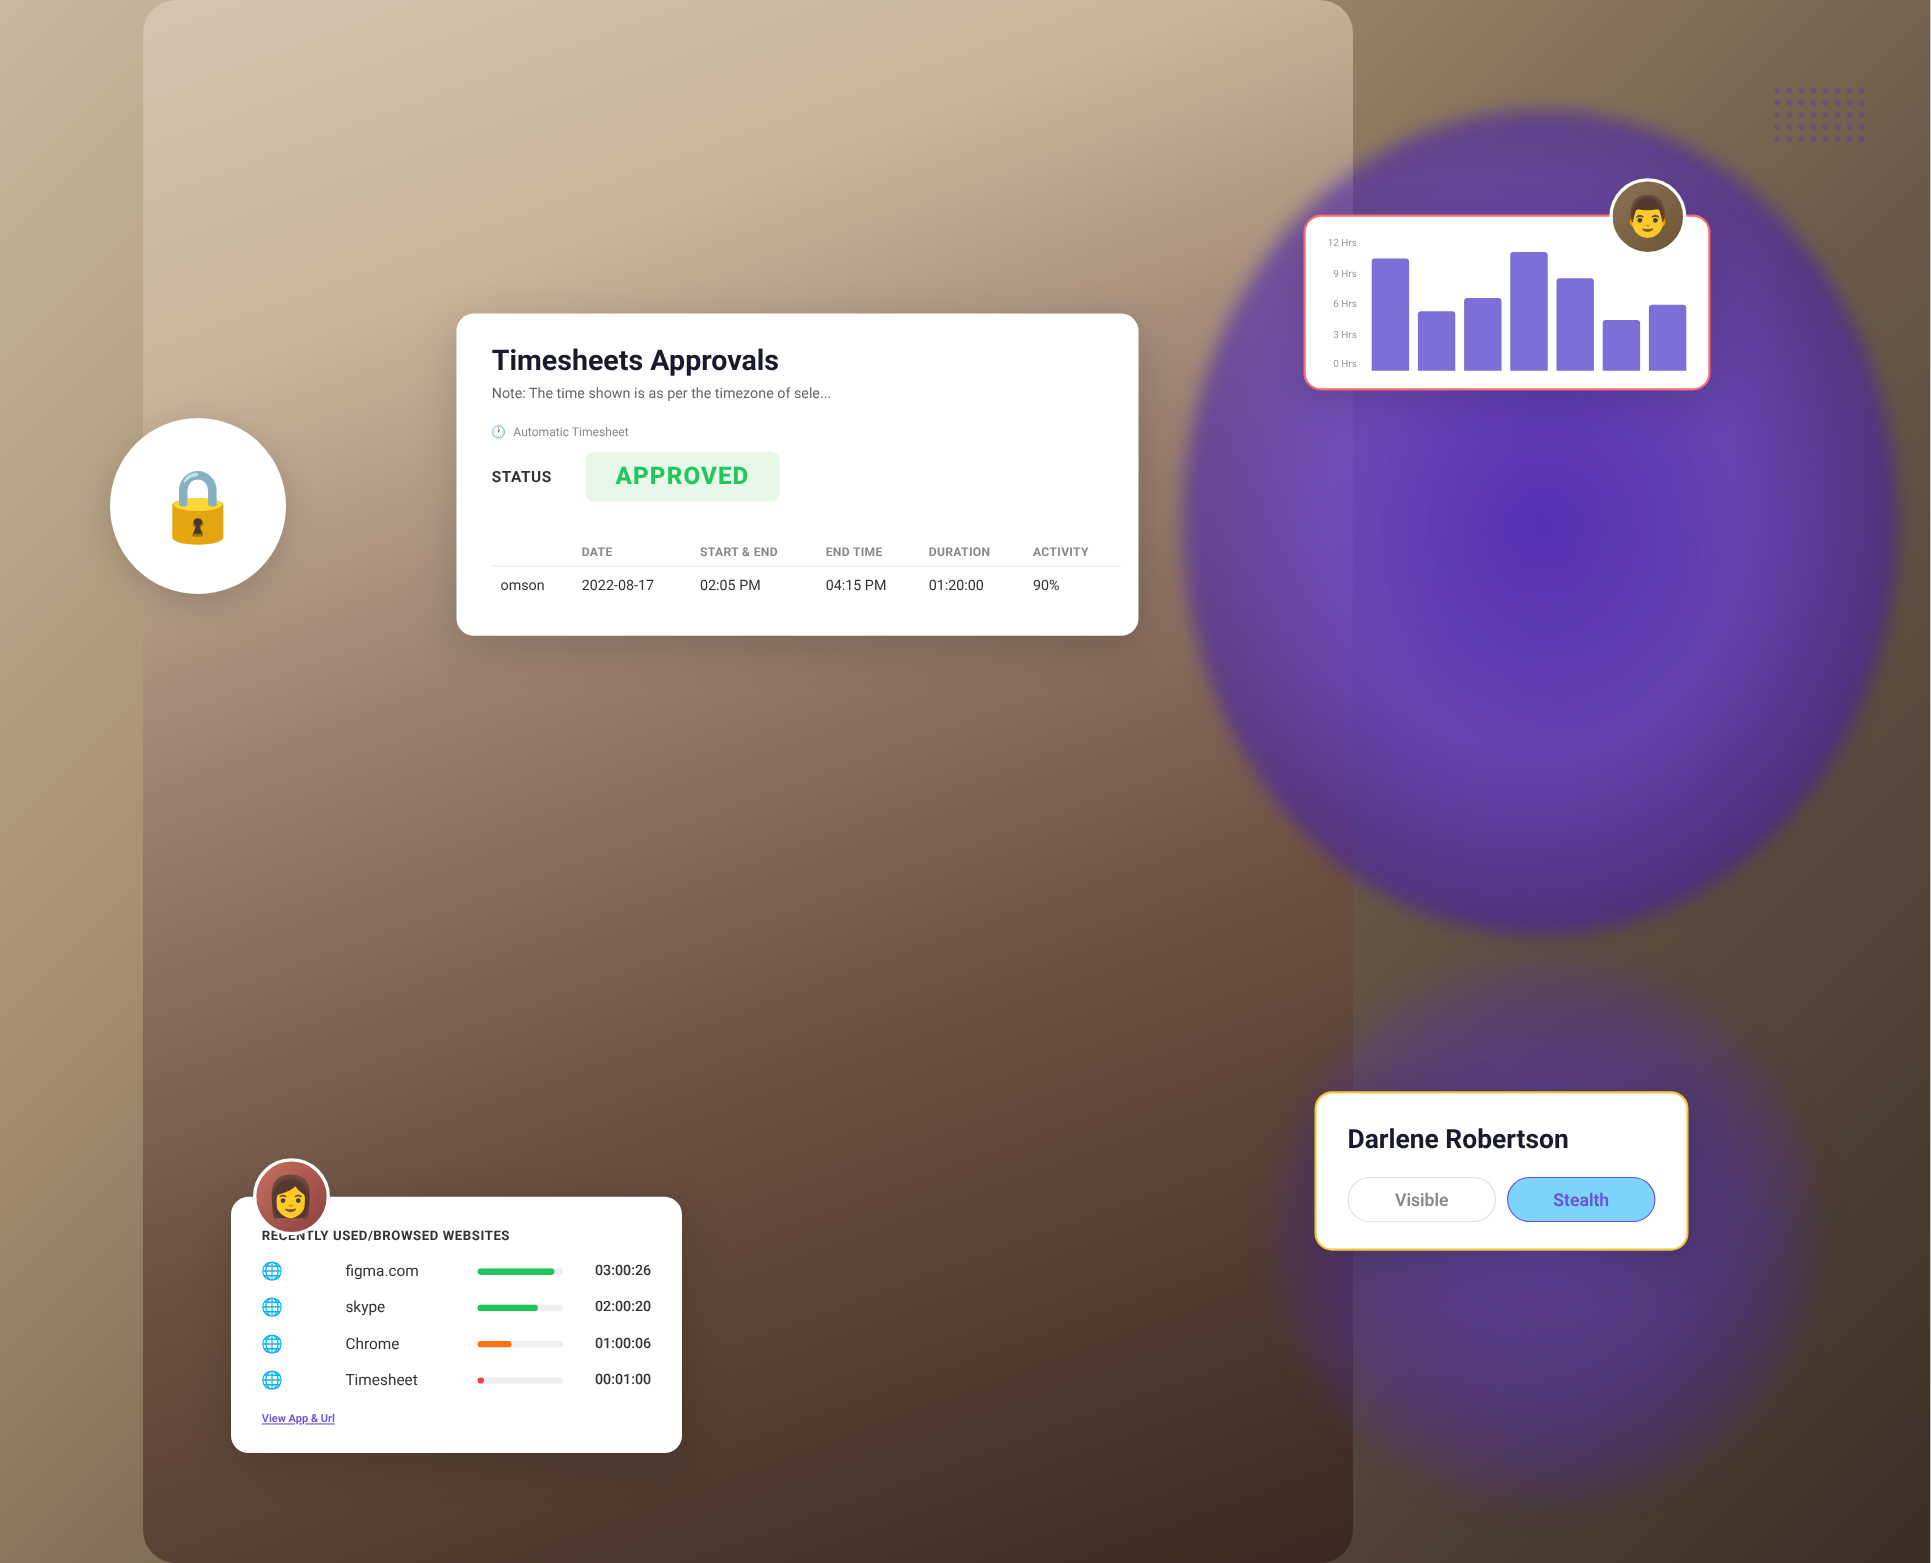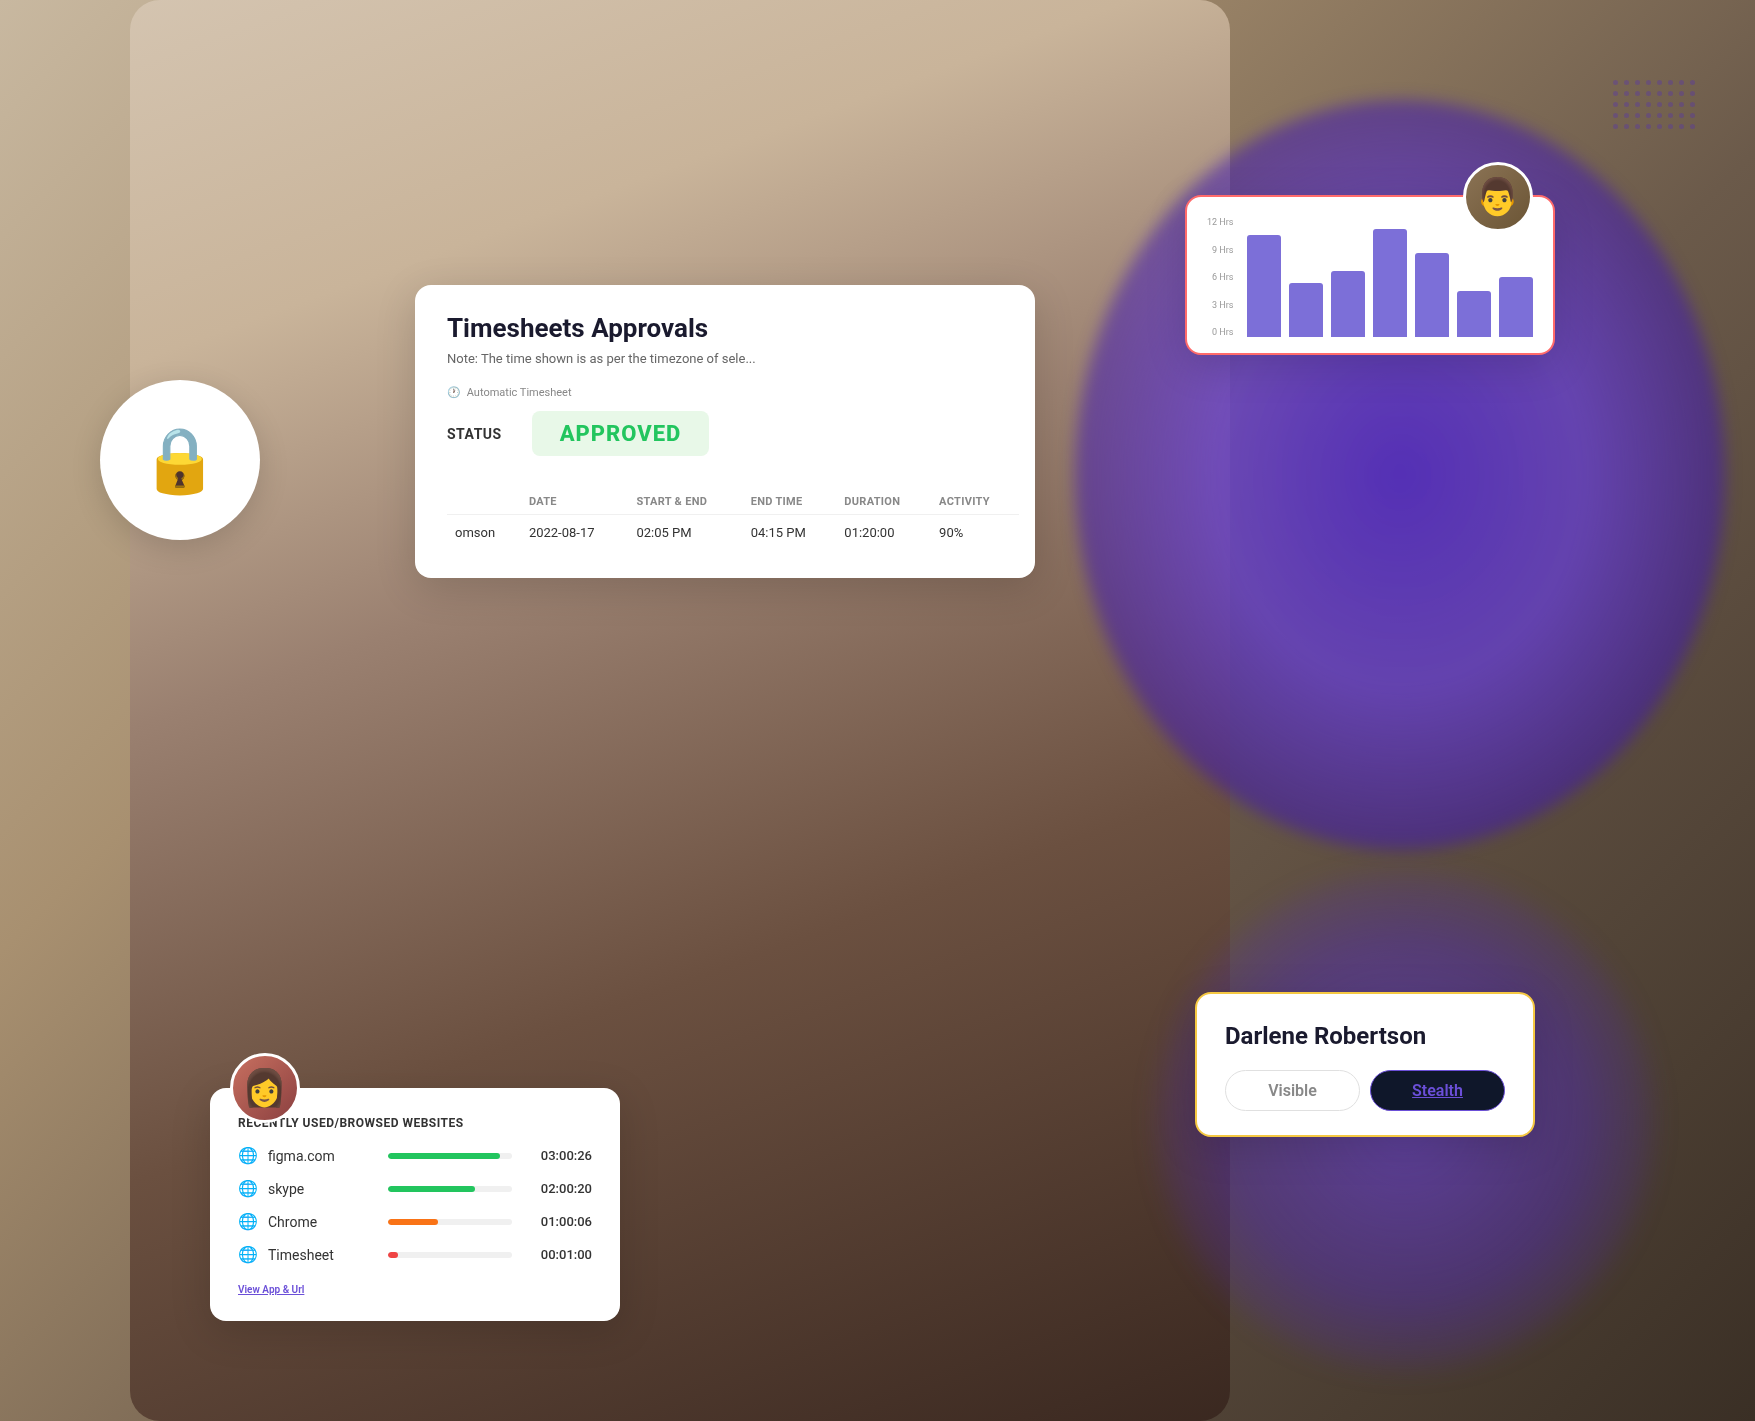--- a/index.html
+++ b/index.html
@@ -283,20 +283,21 @@
     .globe-icon {
       font-size: 16px;
       color: #888;
       width: 20px;
     }
 
     .website-name {
       font-size: 14px;
       color: #333;
       width: 110px;
+      margin-left: 46px;
     }
 
     .progress-bar-container {
       flex: 1;
       height: 6px;
       background: #f0f0f0;
       border-radius: 3px;
       overflow: hidden;
     }
 
@@ -364,24 +365,23 @@
       text-align: center;
     }
 
     .toggle-btn.inactive {
       background: white;
       color: #888;
       text-align: center;
     }
 
     .toggle-btn.active {
-      background: #0f172a;
+      background: #7dd3fc;
       color: #6b4fd8;
       border-color: #6b4fd8;
-      text-decoration: underline;
     }
 
     
     .dots-pattern {
       position: absolute;
       z-index: 5;
     }
 
     .dots-top-right {
       top: 80px;

